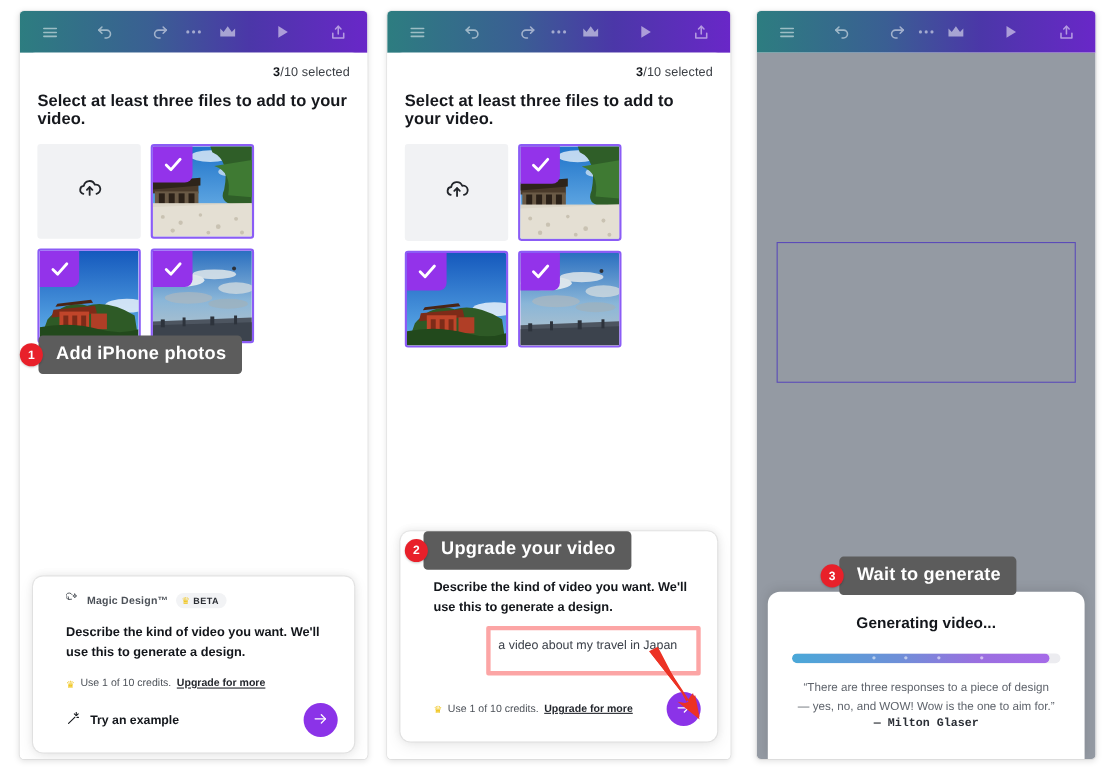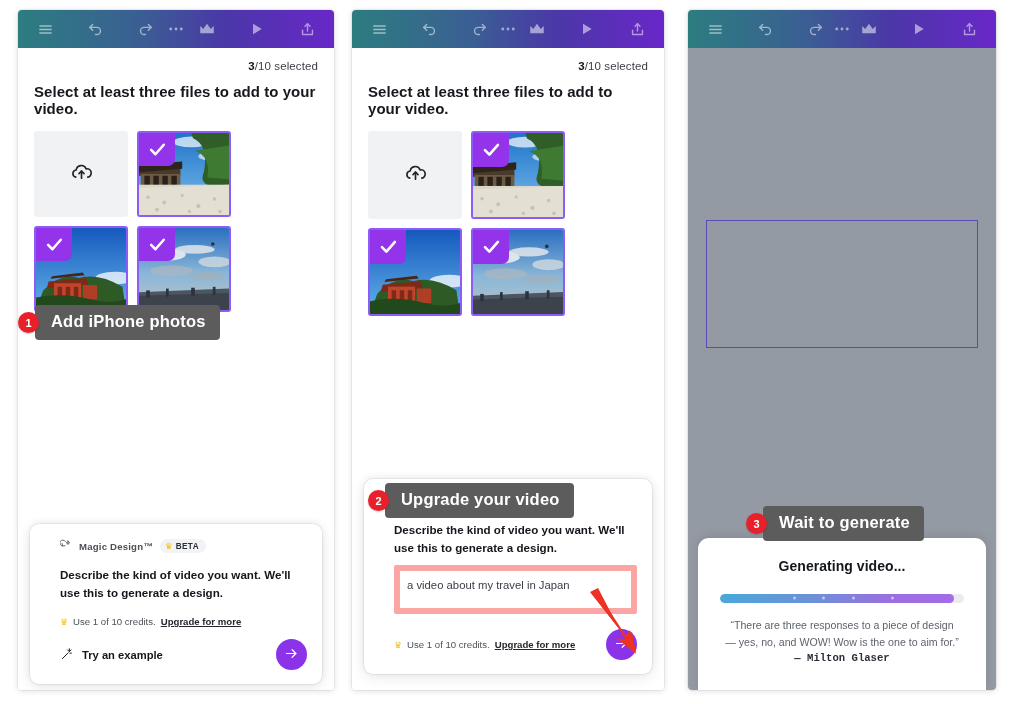--- a/index.html
+++ b/index.html
@@ -137,24 +137,25 @@
   }
   .magic-input {
     margin-top: 12px;
     font-size: 11.3px;
     color: #9ca0a7;
     line-height: 1.4;
     min-height: 16px;
   }
   .magic-input.filled {
     color: #3b4049;
-    border: 6px solid #fca5a5;
+    border: 4px solid #fca5a5;
     border-radius: 2px;
     padding: 7px 7px 14px 7px;
     margin-top: 9px;
+    margin-left: 48px;
   }
   .credits {
     display: flex; align-items: center; gap: 5px;
     margin-top: 15px;
     font-size: 9.6px; color: #4c5158;
   }
   .credits .crown { color: #f0c419; font-size: 9px; }
   .credits u { text-decoration: underline; font-weight: 700; color: #24272d; }
   .magic-footrow {
     display: flex; align-items: center; justify-content: space-between;

